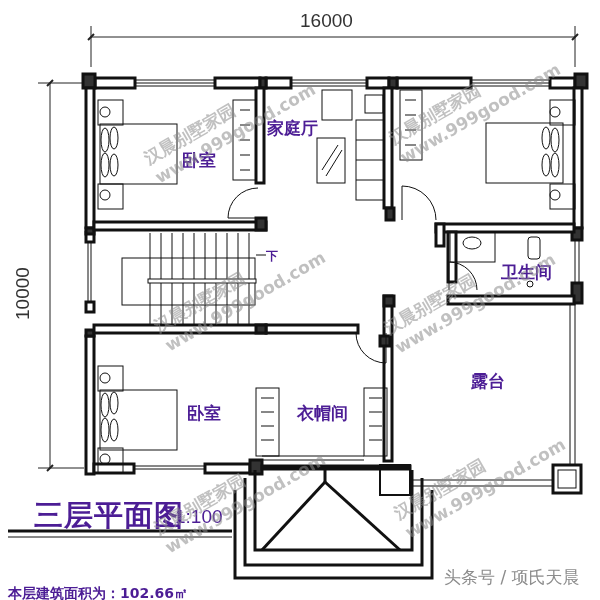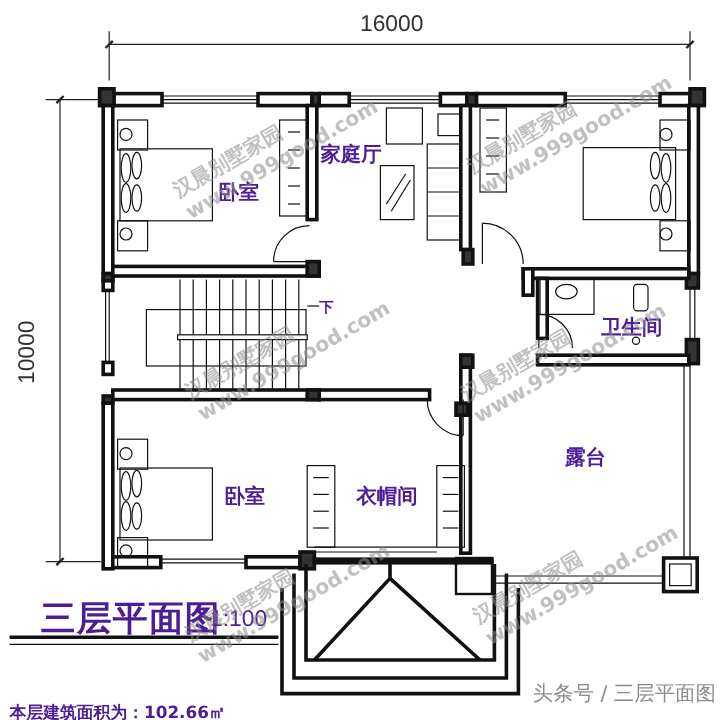--- a/index.html
+++ b/index.html
@@ -257,13 +257,13 @@
 <div class="lbl scale" style="left:175px;top:506px;">1:100</div>
 <div class="lbl area" style="left:8px;top:553px;">本层建筑面积为：102.66㎡</div>
 
 <div class="wm" style="left:140px;top:150px;"><span>汉晨别墅家园</span><br><span>www.999good.com</span></div>
 <div class="wm" style="left:385px;top:130px;"><span>汉晨别墅家园</span><br><span>www.999good.com</span></div>
 <div class="wm" style="left:150px;top:318px;"><span>汉晨别墅家园</span><br><span>www.999good.com</span></div>
 <div class="wm" style="left:380px;top:320px;"><span>汉晨别墅家园</span><br><span>www.999good.com</span></div>
 <div class="wm" style="left:150px;top:520px;"><span>汉晨别墅家园</span><br><span>www.999good.com</span></div>
 <div class="wm" style="left:390px;top:505px;"><span>汉晨别墅家园</span><br><span>www.999good.com</span></div>
 
-<div class="lbl credit" style="left:444px;top:566px;">头条号 / 三层平面图</div>
+<div class="lbl credit" style="left:444px;top:566px;">头条号 / 项氏天晨</div>
 
 </body></html>

